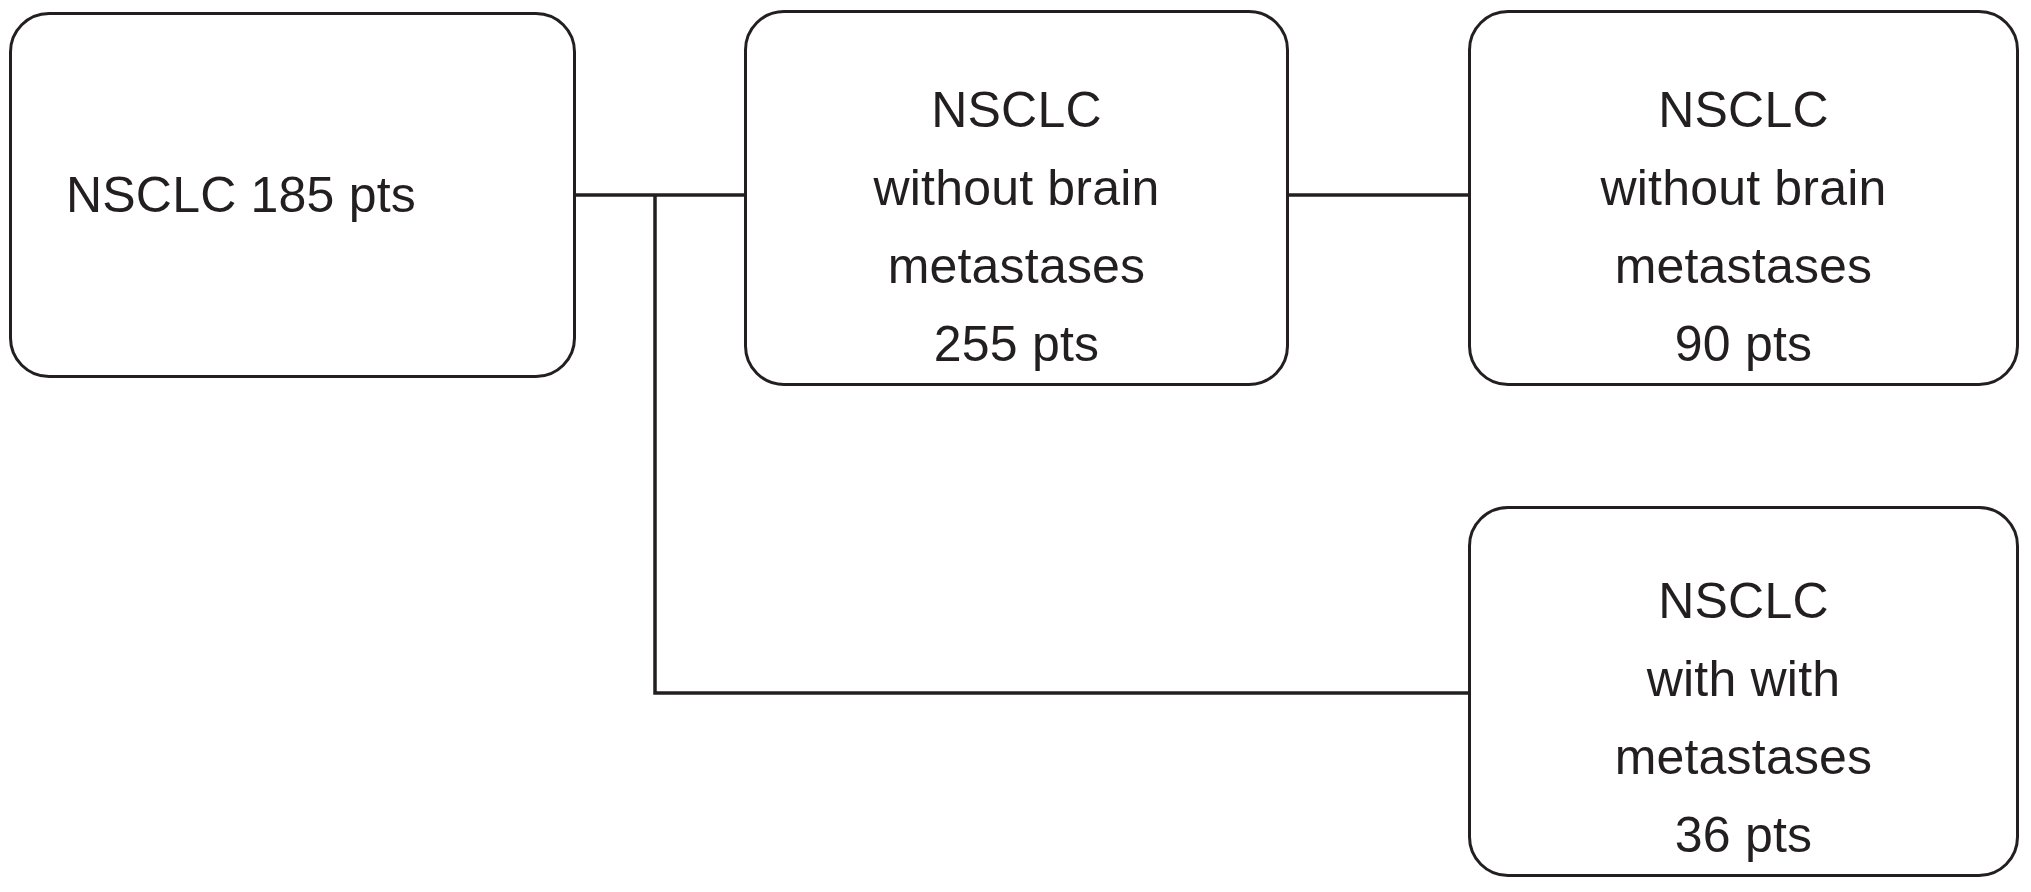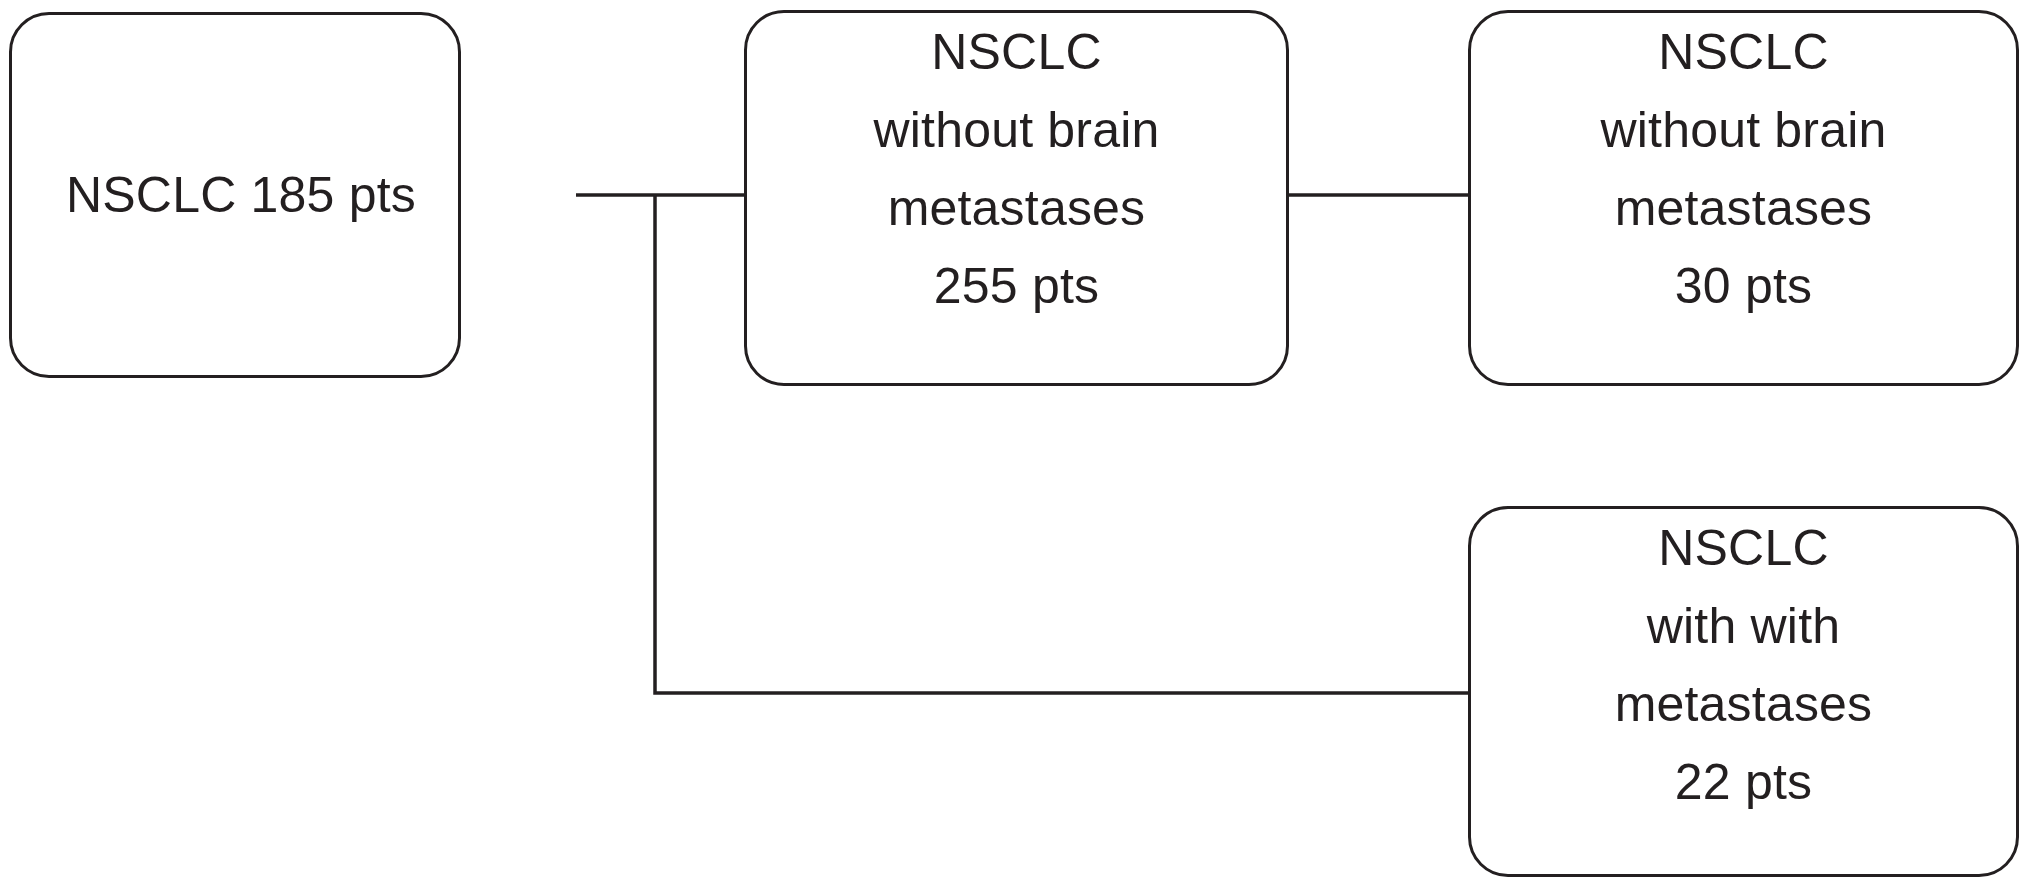--- a/index.html
+++ b/index.html
@@ -28,35 +28,35 @@
   }
   .node {
     position: absolute;
     box-sizing: border-box;
     background: #ffffff;
     border: 3px solid #231f20;
     border-radius: 40px;
     display: flex;
     flex-direction: column;
     align-items: center;
-    justify-content: flex-start;
+    justify-content: flex-end;
     color: #231f20;
     font-size: 50px;
     line-height: 78px;
     letter-spacing: 0.2px;
     z-index: 2;
   }
   .node .line {
     display: block;
     white-space: nowrap;
   }
   #node-root {
     left: 9px;
     top: 12px;
-    width: 452px;
+    width: 567px;
     height: 366px;
     align-items: flex-start;
     justify-content: center;
     padding-left: 54px;
   }
   #node-no-bm-163 {
     left: 744px;
     top: 10px;
     width: 545px;
     height: 376px;
@@ -93,23 +93,23 @@
     <span class="line">NSCLC</span>
     <span class="line">without brain</span>
     <span class="line">metastases</span>
     <span class="line">255 pts</span>
   </div>
 
   <div class="node" id="node-no-bm-50">
     <span class="line">NSCLC</span>
     <span class="line">without brain</span>
     <span class="line">metastases</span>
-    <span class="line">30 pts</span>
+    <span class="line">90 pts</span>
   </div>
 
   <div class="node" id="node-bm-22">
     <span class="line">NSCLC</span>
     <span class="line">with with</span>
     <span class="line">metastases</span>
-    <span class="line">22 pts</span>
+    <span class="line">36 pts</span>
   </div>
 
 </div>
 
 </body></html>

